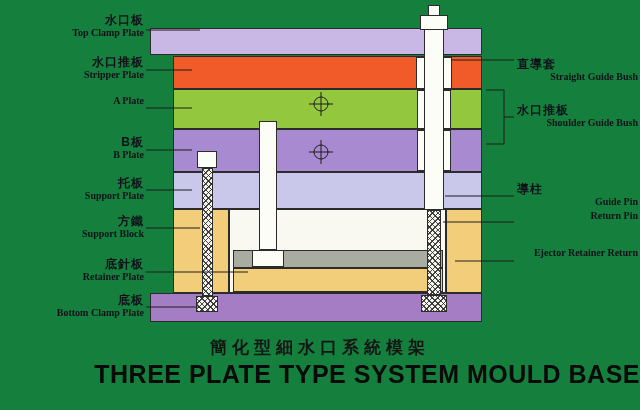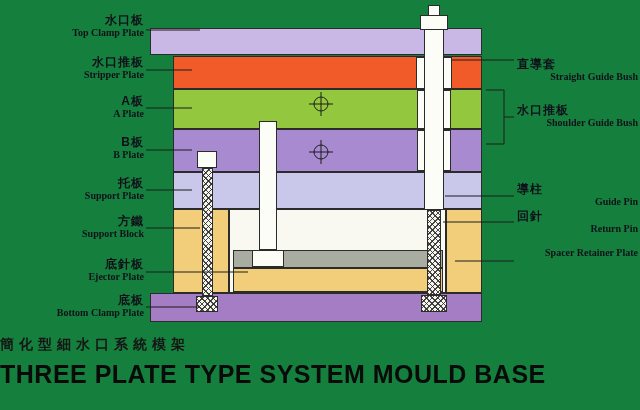--- a/index.html
+++ b/index.html
@@ -22,23 +22,23 @@
       repeating-linear-gradient(135deg, rgba(40,40,40,.85) 0 1px, transparent 1px 4px);
   }
   svg.overlay { position:absolute; left:0; top:0; z-index:6; pointer-events:none; }
   .label { position:absolute; z-index:7; color:#10101a; }
   .label .zh { font-weight:bold; font-size:12px; line-height:13px; letter-spacing:1px;
                font-family:"Liberation Sans", sans-serif; }
   .label .en { font-weight:bold; font-size:10px; line-height:12px;
                font-family:"Liberation Serif", serif;text-align:right; }
   .label.left  { left:2px;  width:142px; text-align:right; }
   .label.right { left:517px; width:121px; text-align:left; }
-  .title-zh { position:absolute; left:0; top:336px; width:640px; 
-              font-size:14px; font-weight:bold; letter-spacing:5px; color:#151515; z-index:7; }
-  .title-en { position:absolute; left:0; top:360px; width:640px; text-align:left;
+  .title-zh { position:absolute; left:0; top:336px; width:640px; text-align:center;
+              font-size:17px; font-weight:bold; letter-spacing:5px; color:#151515; z-index:7; }
+  .title-en { position:absolute; left:0; top:360px; width:640px; text-align:right;
               font-size:25px; font-weight:bold; letter-spacing:0.5px; color:#0a0a0a; z-index:7;
               font-family:"Liberation Sans", sans-serif; }
 </style>
 </head>
 <body>
 
 <div class="page">
 
   <div class="plate" style="left: 150px; top: 28px; width: 332px; height: 27px; background-color: rgb(201, 183, 229);"></div>
   <div class="plate" style="left: 173px; top: 56px; width: 309px; height: 33px; background-color: rgb(241, 91, 42);"></div>
@@ -107,60 +107,58 @@
 
   <div class="label left" style="top:14px">
     <div class="zh">水口板</div>
     <div class="en">Top Clamp Plate</div>
   </div>
   <div class="label left" style="top:56px">
     <div class="zh">水口推板</div>
     <div class="en">Stripper Plate</div>
   </div>
   <div class="label left" style="top:95px">
-    <div class="zh">A板</div>
     <div class="en">A Plate</div>
   </div>
   <div class="label left" style="top:136px">
     <div class="zh">B板</div>
     <div class="en">B Plate</div>
   </div>
   <div class="label left" style="top:177px">
     <div class="zh">托板</div>
     <div class="en">Support Plate</div>
   </div>
   <div class="label left" style="top:215px">
     <div class="zh">方鐵</div>
     <div class="en">Support Block</div>
   </div>
   <div class="label left" style="top:258px">
     <div class="zh">底針板</div>
-    <div class="en">Ejector Plate</div>
+    <div class="en">Retainer Plate</div>
   </div>
   <div class="label left" style="top:294px">
     <div class="zh">底板</div>
     <div class="en">Bottom Clamp Plate</div>
   </div>
 
   <div class="label right" style="top:58px">
     <div class="zh">直導套</div>
     <div class="en">Straight Guide Bush</div>
   </div>
   <div class="label right" style="top:104px">
     <div class="zh">水口推板</div>
     <div class="en">Shoulder Guide Bush</div>
   </div>
   <div class="label right" style="top:183px">
     <div class="zh">導柱</div>
     <div class="en">Guide Pin</div>
   </div>
   <div class="label right" style="top:210px">
-    <div class="zh">回針</div>
     <div class="en">Return Pin</div>
   </div>
   <div class="label right" style="top:247px">
-    <div class="en">Spacer Retainer Plate</div>
+    <div class="en">Ejector Retainer Return</div>
   </div>
 
   <div class="title-zh">簡化型細水口系統模架</div>
   <div class="title-en">THREE PLATE TYPE SYSTEM MOULD BASE</div>
 
 </div>
 
 </body></html>

